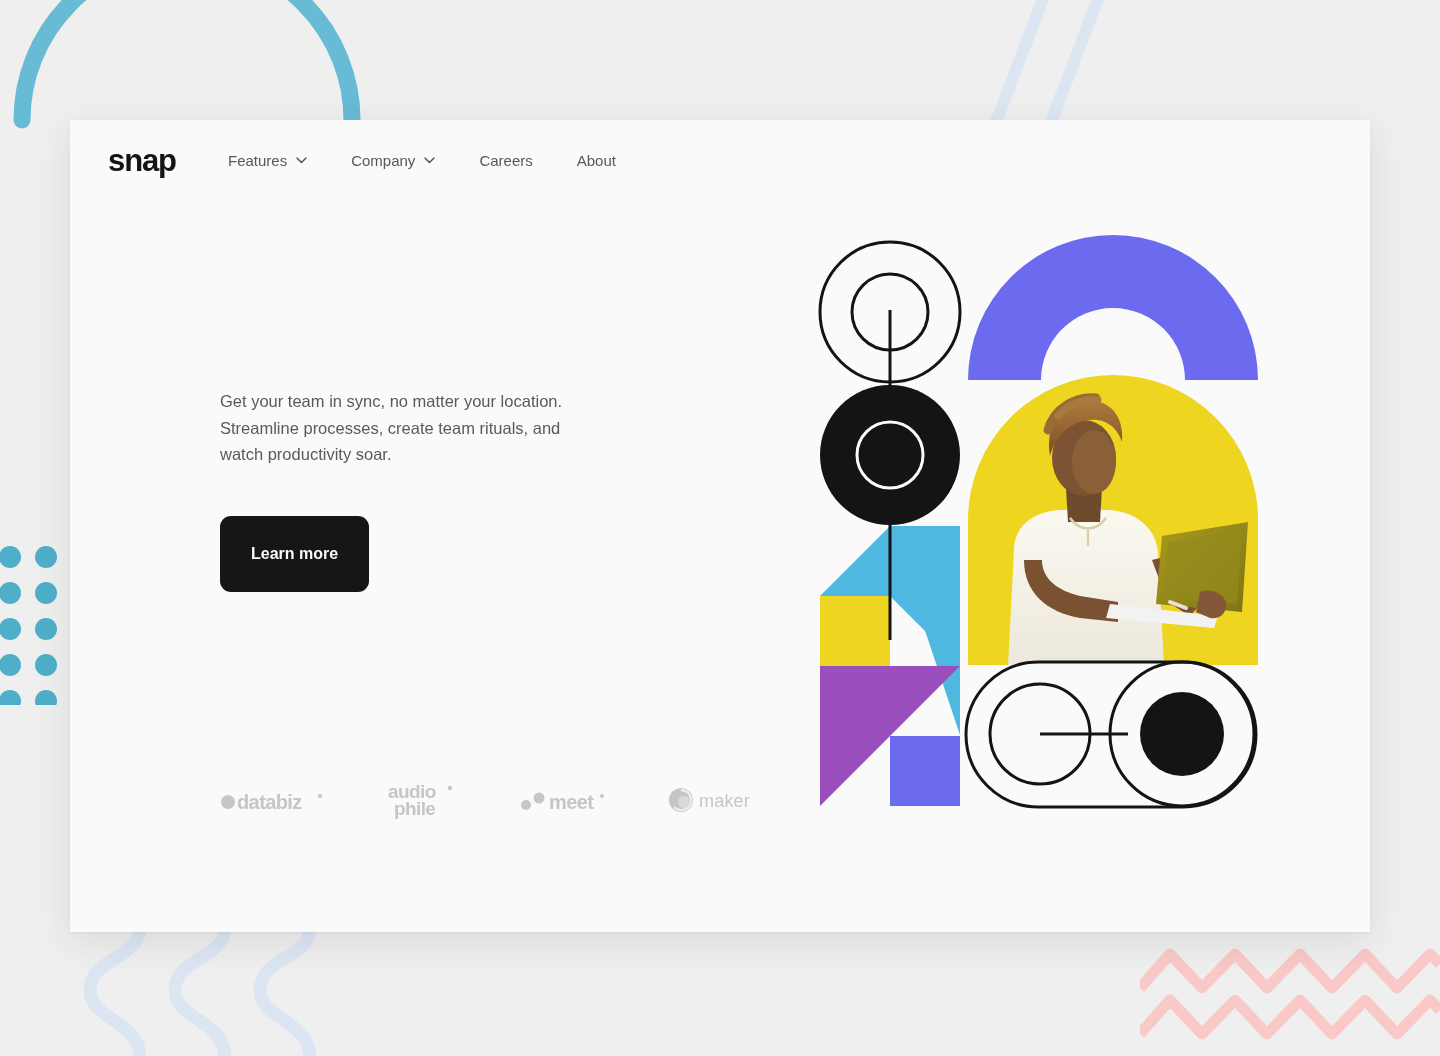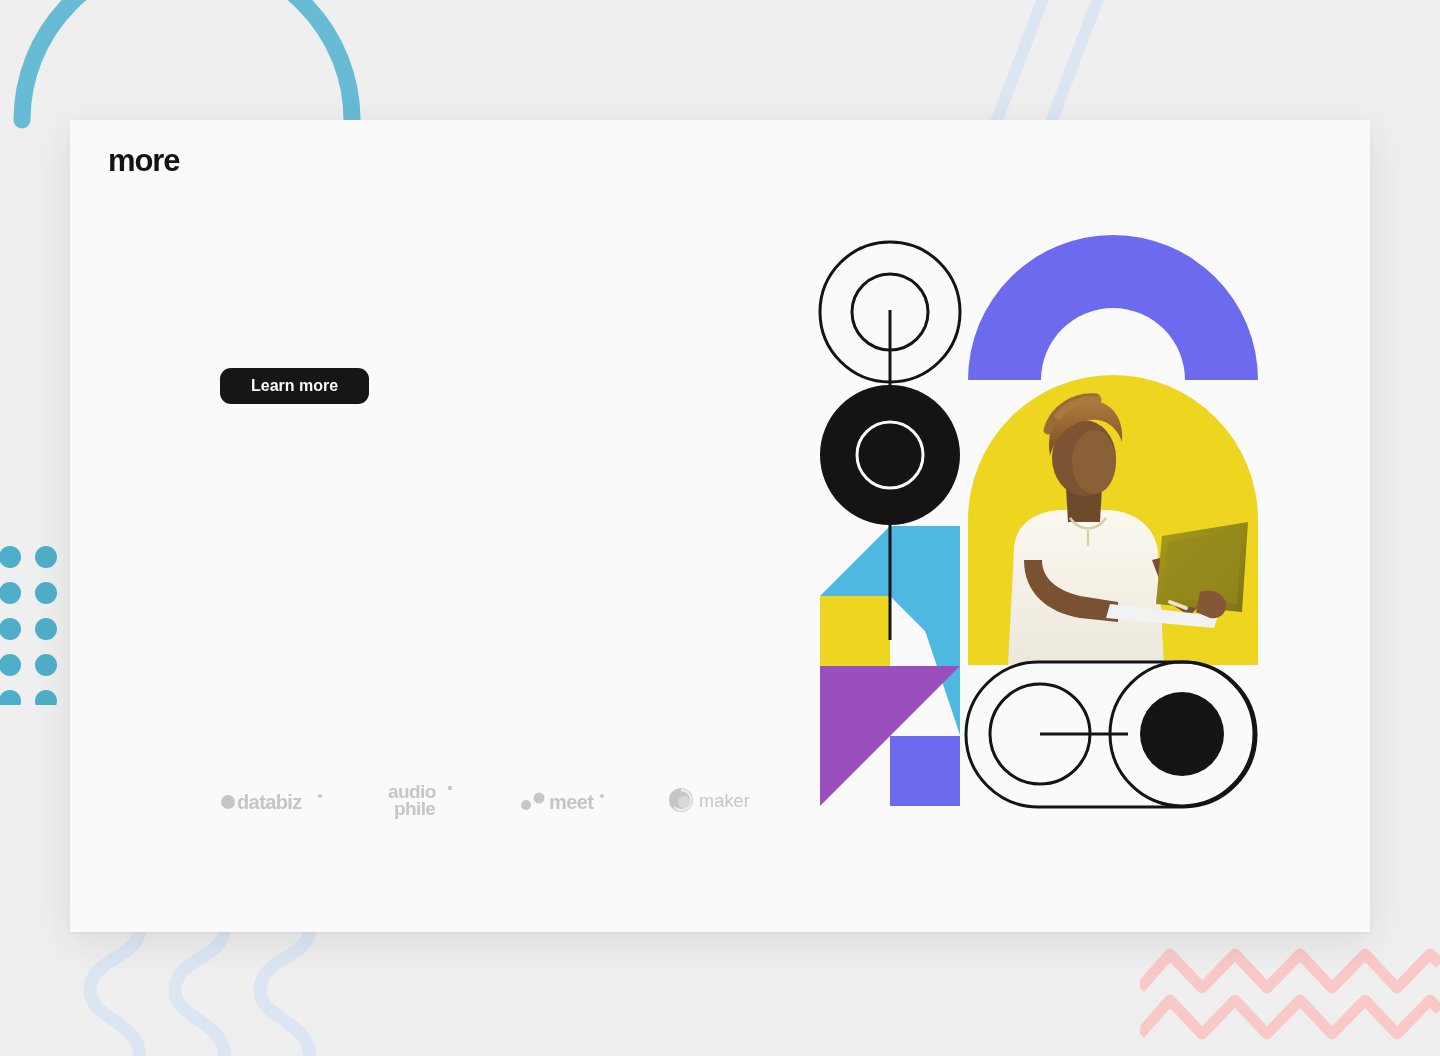--- a/index.html
+++ b/index.html
@@ -127,21 +127,21 @@
   }
   .learn-btn {
     margin-top: 48px;
     font-family: "Liberation Sans", sans-serif;
     font-size: 16px;
     font-weight: bold;
     color: #fafafa;
     background: #161616;
     border: none;
     border-radius: 11px;
-    padding: 10px 31px;
+    padding: 30px 31px;
     cursor: pointer;
     line-height: 1;
   }
 
   
   .clients {
     position: absolute;
     left: 150px;
     top: 660px;
     display: flex;
@@ -205,27 +205,55 @@
       <path d="M 0 96 L 30 62 L 62 96 L 95 62 L 127 96 L 160 62 L 192 96 L 225 62 L 257 96 L 290 62 L 300 72"></path>
     </g>
   </svg>
 
 </div>
 
 <div class="card">
 
   <div class="header">
 
-    <div class="logo">more</div>
-
+    <div class="logo">snap</div>
+
+    <nav class="nav">
+
+      <div class="nav-item">
+        <span>Features</span>
+        <svg class="chev" width="11" height="7" viewBox="0 0 11 7">
+          <path d="M1 1 L5.5 5.5 L10 1" fill="none" stroke="#585858" stroke-width="1.5" stroke-linecap="round" stroke-linejoin="round"></path>
+        </svg>
+      </div>
+
+      <div class="nav-item">
+        <span>Company</span>
+        <svg class="chev" width="11" height="7" viewBox="0 0 11 7">
+          <path d="M1 1 L5.5 5.5 L10 1" fill="none" stroke="#585858" stroke-width="1.5" stroke-linecap="round" stroke-linejoin="round"></path>
+        </svg>
+      </div>
+
+      <div class="nav-item">
+        <span>Careers</span>
+      </div>
+
+      <div class="nav-item">
+        <span>About</span>
+      </div>
+
+    </nav>
 
 
   </div>
 
   <div class="hero-left">
+    <p class="subcopy">Get your team in sync, no matter your location.
+Streamline processes, create team rituals, and
+watch productivity soar.</p>
     <button class="learn-btn">Learn more</button>
   </div>
 
   <div class="clients">
 
     <svg class="client" width="104" height="26" viewBox="0 0 104 26">
       <circle cx="8" cy="15" r="7" fill="#C6C6C6"></circle>
       <text x="17" y="22" font-family="Liberation Sans, sans-serif" font-size="20" font-weight="bold" letter-spacing="-0.6" fill="#C6C6C6">databiz</text>
       <circle cx="100" cy="9" r="2" fill="#C6C6C6"></circle>
     </svg>

